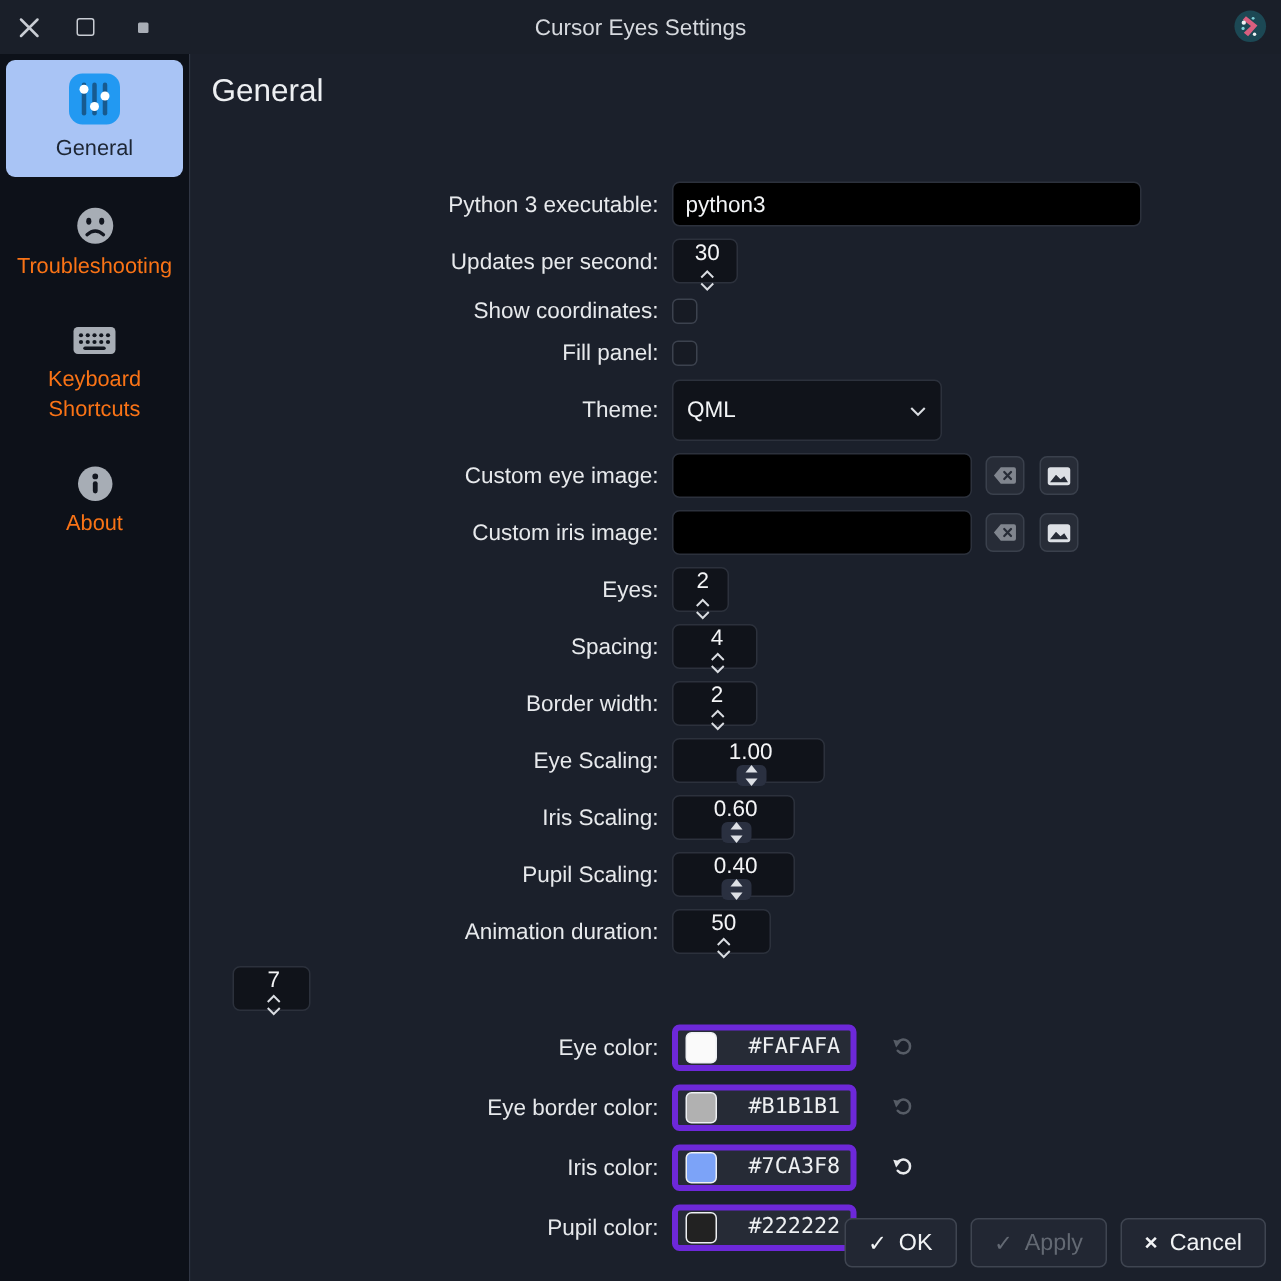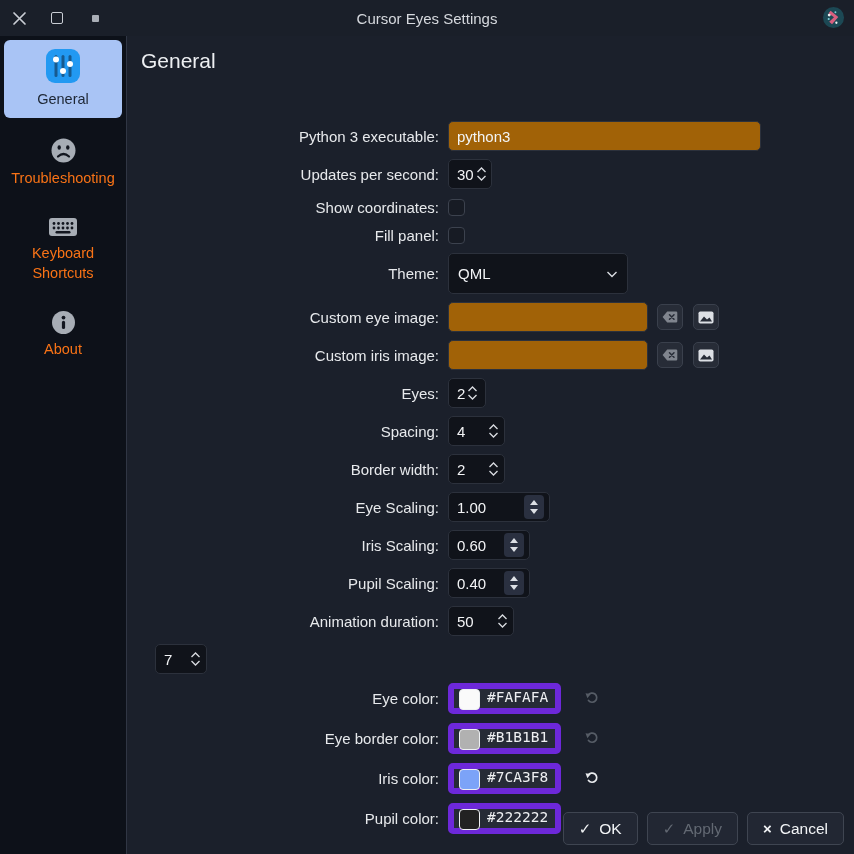--- a/index.html
+++ b/index.html
@@ -31,48 +31,48 @@
   .side-icon{ margin-bottom:5px; display:block; }
   
   .main{ flex:1; position:relative; background:#1b202b; }
   .heading{ margin:13px 0 0 14px; font-size:21px; font-weight:400; color:#edeff2; }
   .form{ margin-top:48px; }
   .row{ display:flex; align-items:center; gap:9px; min-height:30px; margin-bottom:8px;margin-left:28px; }
   .row.compact{ min-height:20px; }
   .row.tall{ min-height:32px; }
   .row-label{ width:284px; text-align:right; font-size:15px; color:#e7e9ec; flex-shrink:0; }
   
-  .text-input{ height:30px; background:#a16207; border:1px solid #2c313c;
+  .text-input{ height:30px; background:#000000; border:1px solid #2c313c;
     border-radius:5px; color:#f2f4f6; font-size:15px; padding:0 8px;
     font-family:"Liberation Sans", sans-serif; outline:none; }
   .w-python{ width:313px; }
   .w-img{ width:200px; }
   .checkbox{ width:17px; height:17px; border:1px solid #3c424e; border-radius:4px;
     background:#171b24; cursor:pointer; }
   .select{ width:180px; height:41px; background:#10131a; border:1px solid #2c313c;
     border-radius:5px; display:flex; align-items:center; justify-content:space-between;
     padding:0 9px; font-size:15px; color:#f2f4f6; cursor:pointer; }
   .spin{ height:30px; background:#10131a; border:1px solid #2c313c; border-radius:5px;
-    display:flex; align-items:center; padding:0 5px 0 8px; font-size:15px; color:#f3f4f6; }
+    display:flex; align-items:center; padding:0 5px 0 8px; font-size:15px; color:#f3f4f6;flex-direction:column; }
   .spin.tight{ gap:2px; }
   .spin.spread{ justify-content:space-between; }
   .chev-stack{ display:flex; flex-direction:column; align-items:center; color:#d9dce1; cursor:pointer; }
   .spin-btns{ width:20px; height:24px; background:#2a3040; border-radius:4px;
     display:flex; flex-direction:column; align-items:center; justify-content:center;
     gap:4px; cursor:pointer; }
   .tri-up{ width:0;height:0;border-left:4px solid transparent;border-right:4px solid transparent;
     border-bottom:5px solid #dde0e5; }
   .tri-down{ width:0;height:0;border-left:4px solid transparent;border-right:4px solid transparent;
     border-top:5px solid #dde0e5; }
   .icon-btn{ width:26px; height:26px; background:#272c37; border:1px solid #3a404c;
     border-radius:5px; display:flex; align-items:center; justify-content:center;
     cursor:pointer; flex-shrink:0; }
   .gap-sm{ margin-left:1px; }
-  .color-btn{ height:31px; background:#262b36; border:6px solid #6d28d9; border-radius:5px;
-    display:flex; padding:0 7px 0 5px; gap:7px; cursor:pointer; }
+  .color-btn{ height:31px; background:#262b36; border:4px solid #6d28d9; border-radius:5px;
+    display:flex; align-items:center; padding:0 7px 0 5px; gap:21px; cursor:pointer; }
   .swatch{ width:21px; height:21px; border-radius:4px; border:1px solid #eef0f3; }
   .color-hex{ font-family:"DejaVu Sans Mono", monospace; font-size:14.5px; color:#eef0f2; }
   .undo{ color:#565c66; margin-left:14px; display:flex; cursor:default; }
   .undo.on{ color:#e9ebee; cursor:pointer; }
   
   .footer{ position:absolute; right:10px; bottom:9px; display:flex; gap:9px; }
   .btn{ height:33px; padding:0 15px; background:#222733; border:1px solid #3f4551;
     border-radius:5px; display:flex; align-items:center; gap:8px;
     font-size:15.5px; color:#f2f4f6; cursor:pointer; }
   .btn .bicon{ font-size:15px; }

